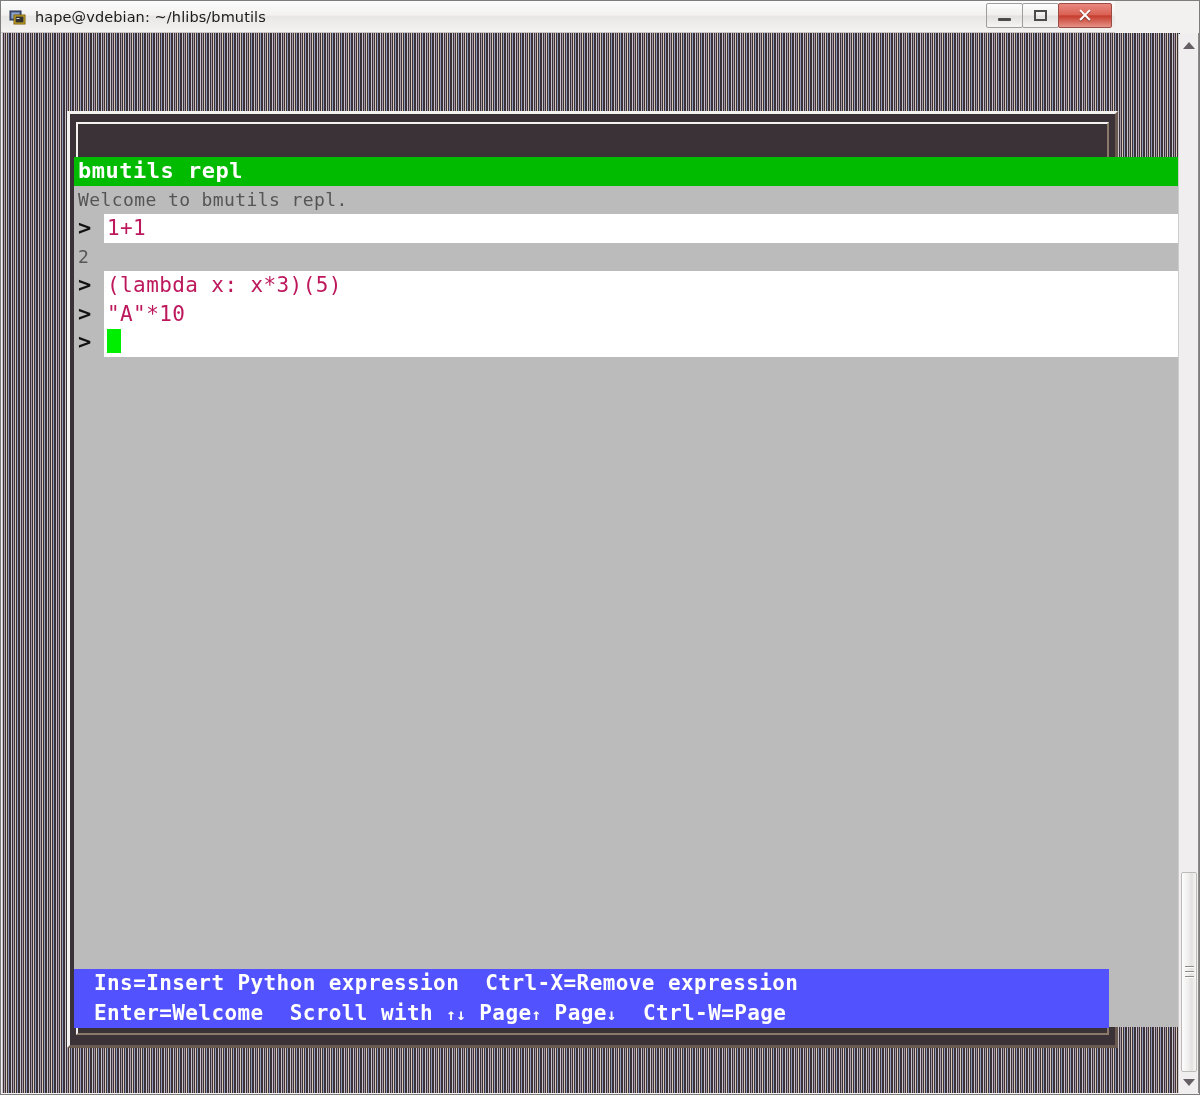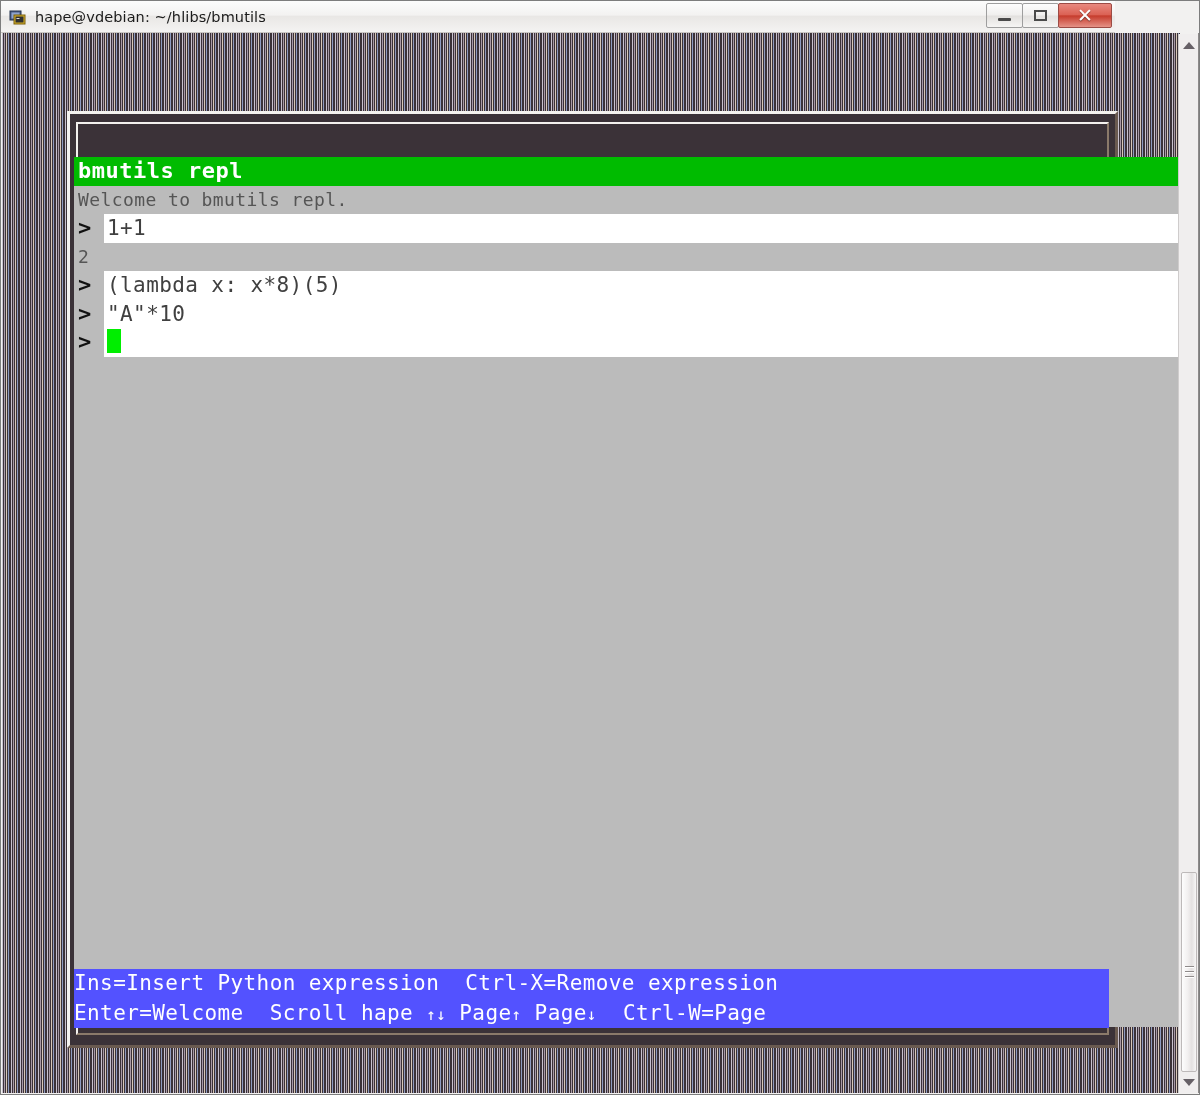--- a/index.html
+++ b/index.html
@@ -215,21 +215,21 @@
     font-size: 22px;
     text-align: left;
     padding-left: 4px;
     box-sizing: border-box;
     background: #bbbbbb;
     line-height: 28.5px;
   }
   .in-field {
     flex: 1 1 auto;
     background: #ffffff;
-    color: #404040;
+    color: #be185d;
     letter-spacing: 0.4px;
     padding-left: 3px;
     line-height: 28.5px;
     position: relative;
     margin-right: 18px;
   }
   .cursor-block {
     display: inline-block;
     width: 14px;
     height: 24px;
@@ -247,22 +247,23 @@
     background: #5352ff;
     color: #ffffff;
     font-family: "DejaVu Sans Mono", monospace;
     font-size: 21px;
     overflow: hidden;
   }
   #statusbar .srow {
     height: 29.5px;
     line-height: 29.5px;
     white-space: pre;
-    padding-left: 0;
+    padding-left: 20px;
     letter-spacing: 0.4px;
+    font-weight: bold;
   }
   .arrow-small { font-size: 16px; }
 
   
   #scrollbar {
     position: absolute;
     right: 1px; top: 33px;
     width: 20px;
     height: 1059px;
     background: #f0eeee;
@@ -364,38 +365,38 @@
       <div class="row row-out">Welcome to bmutils repl.</div>
 
       <div class="row row-in">
         <span class="prompt-mark">&gt;</span>
         <span class="in-field">1+1</span>
       </div>
       <div class="row row-out">2</div>
 
       <div class="row row-in">
         <span class="prompt-mark">&gt;</span>
-        <span class="in-field">(lambda x: x*8)(5)</span>
+        <span class="in-field">(lambda x: x*3)(5)</span>
       </div>
 
       <div class="row row-in">
         <span class="prompt-mark">&gt;</span>
         <span class="in-field">"A"*10</span>
       </div>
 
       <div class="row row-in">
         <span class="prompt-mark">&gt;</span>
         <span class="in-field"><span class="cursor-block"></span><span></span></span>
       </div>
 
     </div>
 
     <div id="statusbar">
       <div class="srow"><span>Ins=Insert Python expression</span>  <span>Ctrl-X=Remove expression</span></div>
-      <div class="srow"><span>Enter=Welcome</span>  <span>Scroll hape</span> <span class="arrow-small">↑↓</span> <span>Page</span><span class="arrow-small">↑</span> <span>Page</span><span class="arrow-small">↓</span>  <span>Ctrl-W=Page</span></div>
+      <div class="srow"><span>Enter=Welcome</span>  <span>Scroll with</span> <span class="arrow-small">↑↓</span> <span>Page</span><span class="arrow-small">↑</span> <span>Page</span><span class="arrow-small">↓</span>  <span>Ctrl-W=Page</span></div>
     </div>
 
   </div>
 
   <div id="right-edge"></div>
 
   <div id="scrollbar">
     <div class="sb-arrow up">
       <span class="tri up"></span>
     </div>

